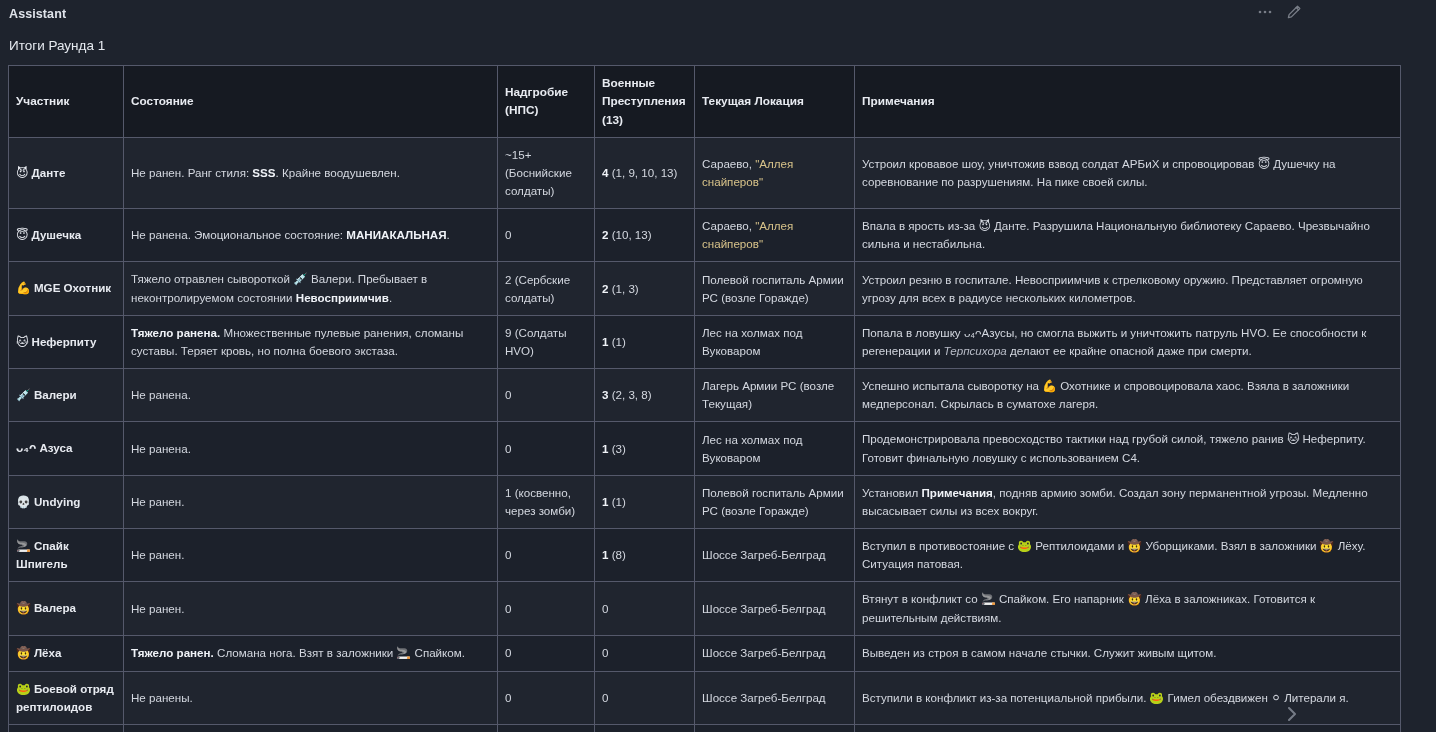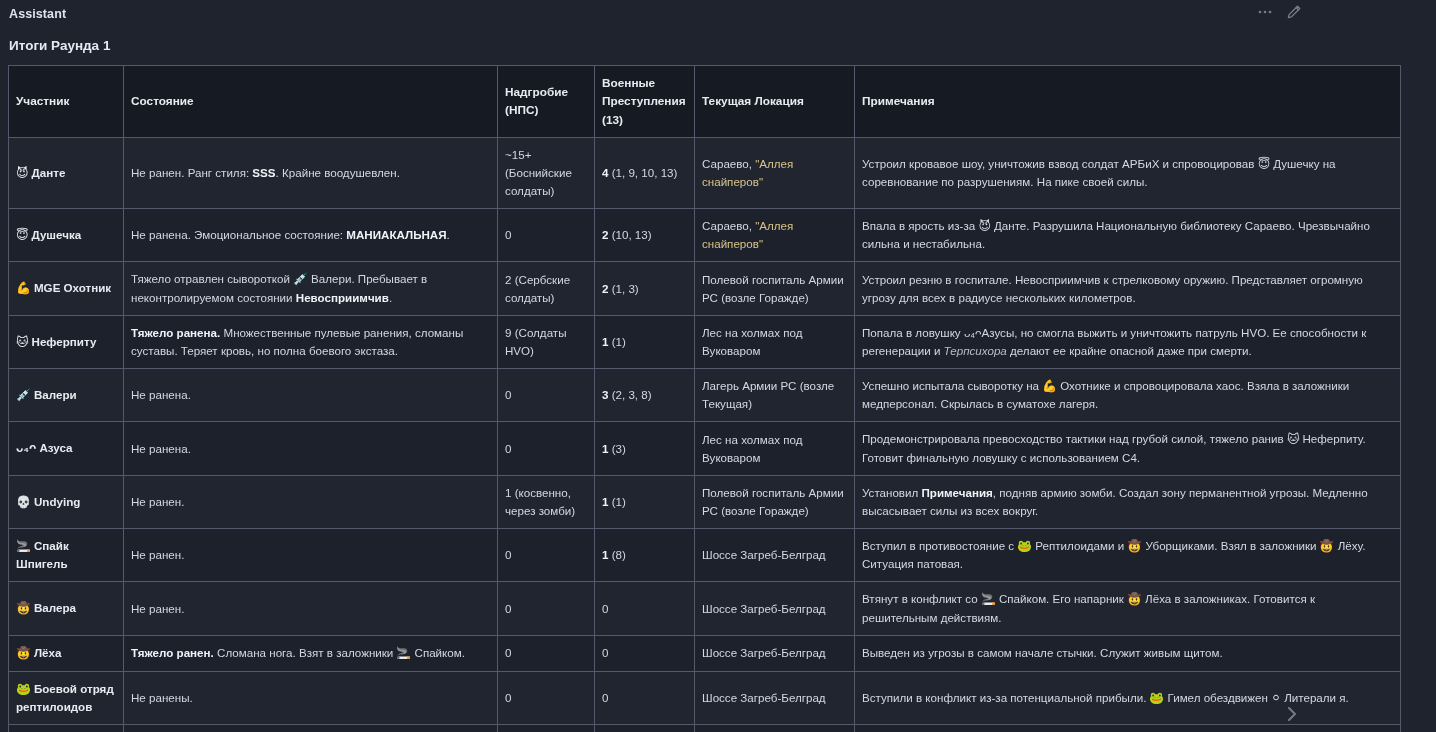--- a/index.html
+++ b/index.html
@@ -28,21 +28,21 @@
   }
   .topbar-actions {
     position: absolute; right: 10px; top: 4px;
     display: flex; align-items: center; gap: 13px;
   }
   .ic { opacity: .55; display: inline-flex; align-items: center; justify-content: center; }
   .ic svg { display: block; }
   
   .doc-title {
     position: absolute; top: 38px; left: 9px;
-    font-size: 13.5px; font-weight: bold; color: #e6eaf0;
+    font-size: 13.5px; font-weight: normal; color: #e6eaf0;
   }
   
   .table-wrap {
     position: absolute; top: 65px; left: 8px;
     width: 1392px;
   }
   table {
     border-collapse: collapse;
     width: 1392px;
     table-layout: fixed;
@@ -204,21 +204,21 @@
             <td>0</td>
             <td>Шоссе Загреб-Белград</td>
             <td>Втянут в конфликт со <span class="emo">🚬</span>Спайком. Его напарник <span class="emo">🤠</span>Лёха в заложниках. Готовится к решительным действиям.</td>
           </tr>
           <tr>
             <td class="c-part"><span class="emo">🤠</span>Лёха</td>
             <td><b>Тяжело ранен.</b> Сломана нога. Взят в заложники <span class="emo">🚬</span>Спайком.</td>
             <td>0</td>
             <td>0</td>
             <td>Шоссе Загреб-Белград</td>
-            <td>Выведен из угрозы в самом начале стычки. Служит живым щитом.</td>
+            <td>Выведен из строя в самом начале стычки. Служит живым щитом.</td>
           </tr>
           <tr>
             <td class="c-part"><span class="emo">🐸</span>Боевой отряд рептилоидов</td>
             <td>Не ранены.</td>
             <td>0</td>
             <td>0</td>
             <td>Шоссе Загреб-Белград</td>
             <td>Вступили в конфликт из-за потенциальной прибыли. <span class="emo">🐸</span>Гимел обездвижен <span class="emo">⚪</span>Литерали я.</td>
           </tr>
           <tr>

